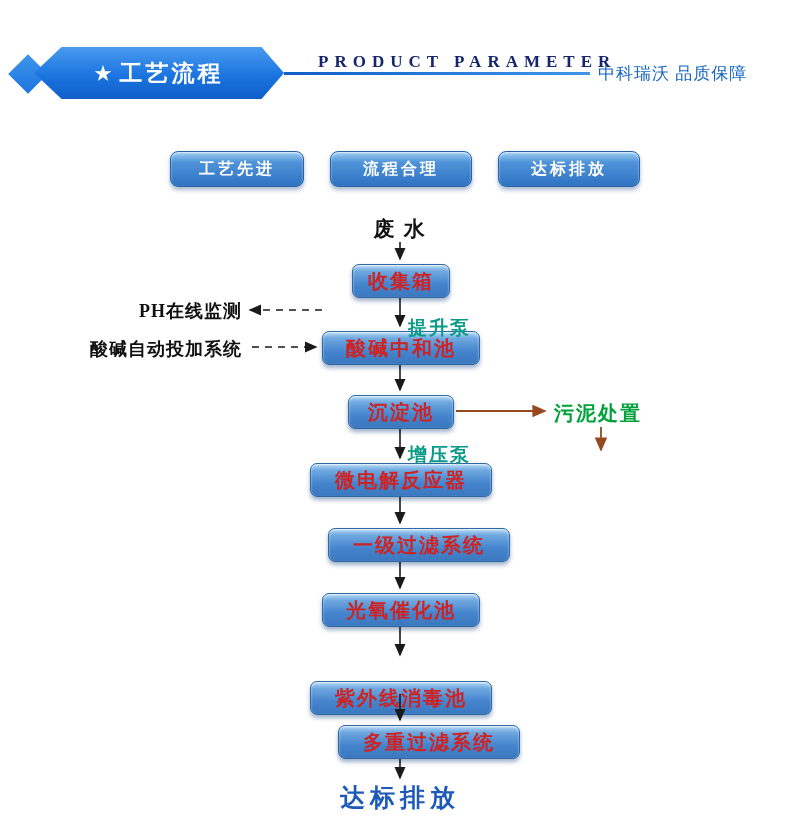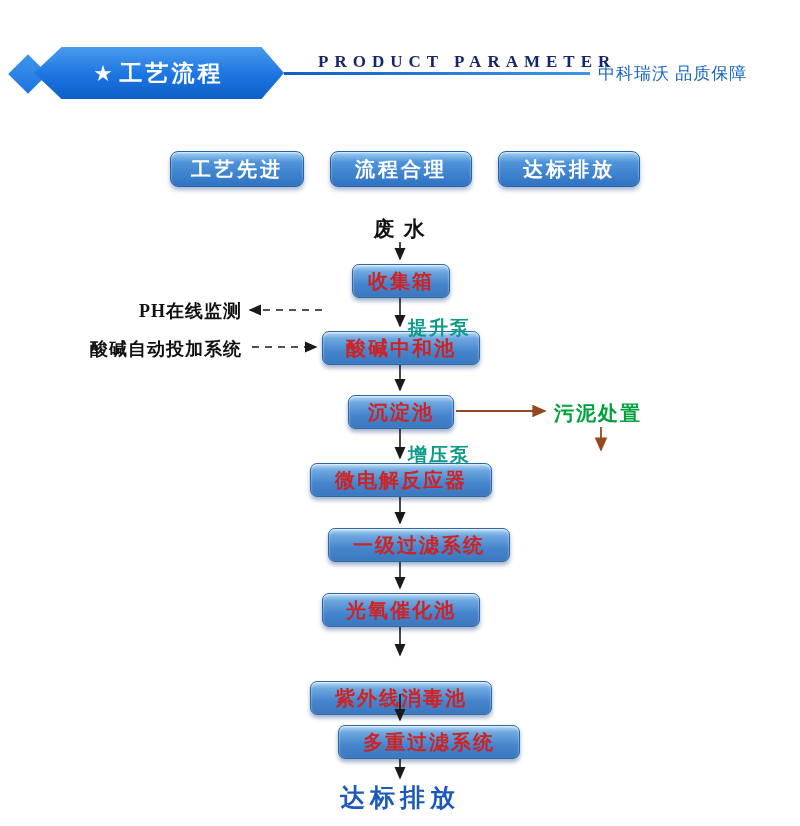--- a/index.html
+++ b/index.html
@@ -23,21 +23,21 @@
     background:linear-gradient(90deg,#0f5fc7,#3f95ea);}
   .brand{position:absolute;left:598px;top:62px;color:var(--brand-blue,#1565c0);
     font-size:17px;letter-spacing:1px;font-weight:500;}
 
   
   .badge{position:absolute;top:151px;height:34px;border-radius:8px;
     background:linear-gradient(180deg,#9fd0f2 0%,#4f93d9 30%,var(--box-blue-dark,#2f72c2) 100%);
     border:1px solid #2a62a8;
     box-shadow:0 3px 4px rgba(40,80,140,.4),inset 0 1px 2px rgba(255,255,255,.7);
     display:flex;align-items:center;justify-content:center;
-    color:#fff;font-size:20px;font-weight:bold;letter-spacing:3px;}
+    color:#fff;font-size:16px;font-weight:bold;letter-spacing:3px;}
 
   
   .flow-box{position:absolute;height:32px;border-radius:7px;
     background:linear-gradient(180deg,#b3d8f5 0%,#6fa8e0 20%,#4585cd 60%,#3a77bf 100%);
     border:1px solid #33679f;
     box-shadow:0 3px 4px rgba(40,80,140,.45),inset 0 1px 2px rgba(255,255,255,.75);
     display:flex;align-items:center;justify-content:center;
     color:var(--box-text-red,#cf2222);font-size:20px;font-weight:bold;letter-spacing:2px;}
 
   .pump-label{position:absolute;color:var(--pump-teal,#0a9a88);

